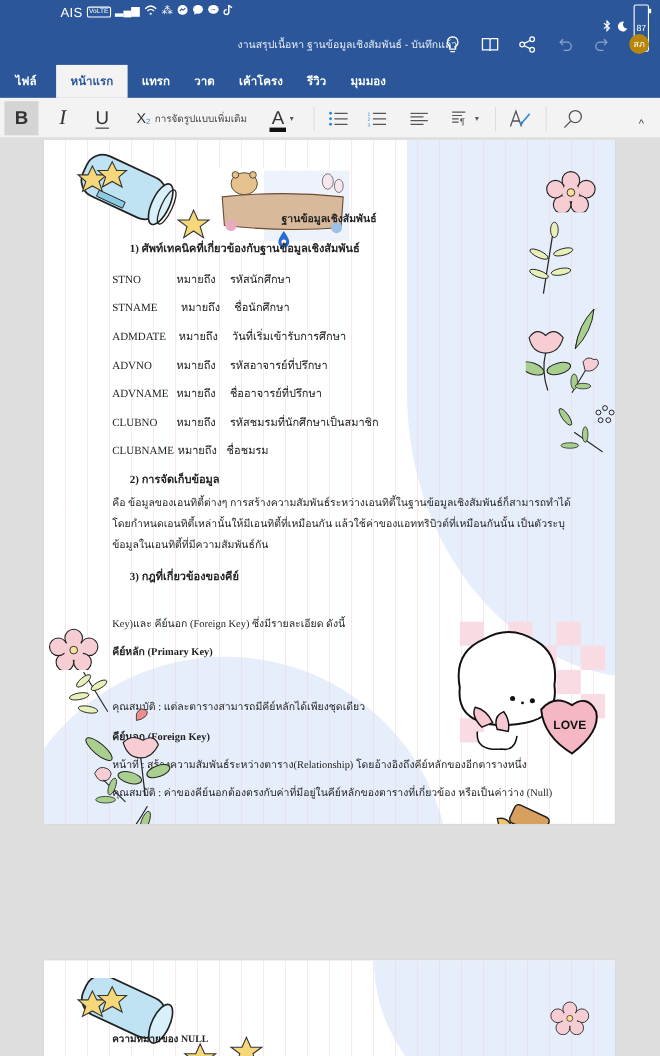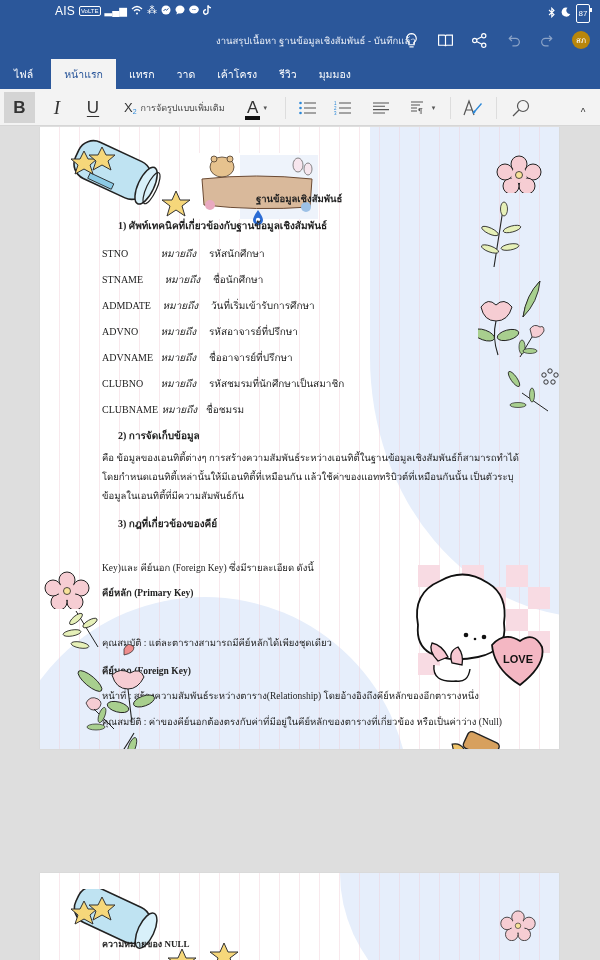--- a/index.html
+++ b/index.html
@@ -6,33 +6,33 @@
   html, body { width: 600px; height: 960px; overflow: hidden; background: #dedede; font-family: "Liberation Sans", "DejaVu Sans", sans-serif; }
 
   
   .chrome { position: absolute; left: 0; top: 0; width: 600px; height: 89px; background: #2b579a; color: #fff; }
   .statusbar { position: absolute; left: 0; top: 0; width: 600px; height: 22px; font-size: 12px; margin-left: 44px; }
   .status-left { position: absolute; left: 11px; top: 4px; display: flex; align-items: center; gap: 4px; }
   .status-carrier { font-size: 12px; letter-spacing: 0.2px; }
   .volte { font-size: 6px; border: 1px solid #fff; border-radius: 2px; padding: 0 1px; line-height: 8px; }
   .sicon { display: inline-block; font-size: 10px; line-height: 12px; }
   .status-right { position: absolute; right: 12px; top: 4px; display: flex; align-items: center; gap: 5px; }
-  .battery { font-size: 8px; border: 1px solid #fff; border-radius: 2px; padding: 4px 2px; line-height: 9px; position: relative; }
+  .battery { font-size: 8px; border: 1px solid #fff; border-radius: 2px; padding: 16px 2px; line-height: 9px; position: relative; }
   .battery:after { content: ""; position: absolute; right: -3px; top: 3px; width: 2px; height: 4px; background: #fff; }
   .status-time { font-size: 13px; margin-left: 4px; }
 
   .titlebar { position: absolute; left: 0; top: 26px; width: 600px; height: 28px; }
   .doc-title { position: absolute; left: 216px; top: 7px; font-size: 9.5px; white-space: nowrap; color: #e9eef7; }
   .title-icons { position: absolute; right: 10px; top: 2px; display: flex; gap: 0; align-items: center; }
   .ticon { width: 34px; height: 24px; display: flex; align-items: center; justify-content: center; }
   .ticon svg { width: 17px; height: 17px; }
   .ticon.disabled svg { opacity: 0.45; }
   .avatar { width: 18px; height: 18px; border-radius: 50%; background: #b8860b; color: #fff; font-size: 8px; display: flex; align-items: center; justify-content: center; margin-left: 8px; }
 
-  .tabs { position: absolute; left: 0; top: 59px; height: 30px; display: flex; }
+  .tabs { position: absolute; left: 0; top: 59px; height: 30px; display: flex; font-weight: bold; }
   .tab { height: 30px; padding: 0 11px; font-size: 10.5px; line-height: 30px; color: #fff; white-space: nowrap; }
   .tab.first { padding-left: 14px; padding-right: 16px; }
   .tab.active { background: #f3f3f3; color: #2b579a; margin: 0 2px; padding: 0 13px; }
 
   
   .ribbon { position: absolute; left: 0; top: 89px; width: 600px; height: 37px; background: #f3f3f3; border-bottom: 1px solid #d6d6d6; }
   .rb { position: absolute; top: 3px; height: 31px; display: flex; align-items: center; justify-content: center; color: #333; }
   .rb.bold { left: 4px; width: 31px; background: #d4d4d4; font-weight: bold; font-size: 17px; }
   .rb.italic { left: 44px; width: 26px; font-family: "Liberation Serif", serif; font-style: italic; font-size: 19px; }
   .rb.underline { left: 80px; width: 26px; font-size: 17px; text-decoration: underline; text-underline-offset: 3px; }
@@ -59,21 +59,21 @@
   .page1 { top: 0; height: 622px; }
   .page2 { top: 746px; height: 120px; }
   .stripes { position: absolute; inset: 0;
     background-image: repeating-linear-gradient(90deg, transparent 0px, transparent 19px, rgba(240,205,215,0.45) 19px, rgba(240,205,215,0.45) 20px); }
   .blob { position: absolute; background: #e6eefb; }
 
   .ptext { position: absolute; font-family: "Liberation Serif", "DejaVu Serif", serif; color: #222; white-space: nowrap; }
   .h1 { font-size: 10px; font-weight: bold; }
   .term { font-size: 10px; }
   .term .code { display: inline-block; width: 56px; }
-  .term .mean { display: inline-block; width: 46px; font-style: italic; }
+  .term .mean { display: inline-block; width: 46px; }
   .body { font-size: 9.5px; line-height: 19px; }
   .bold { font-weight: bold; }
 
   .deco { position: absolute; }
 </style>
 </head>
 <body>
 
 <div class="chrome">
   <div class="statusbar">

